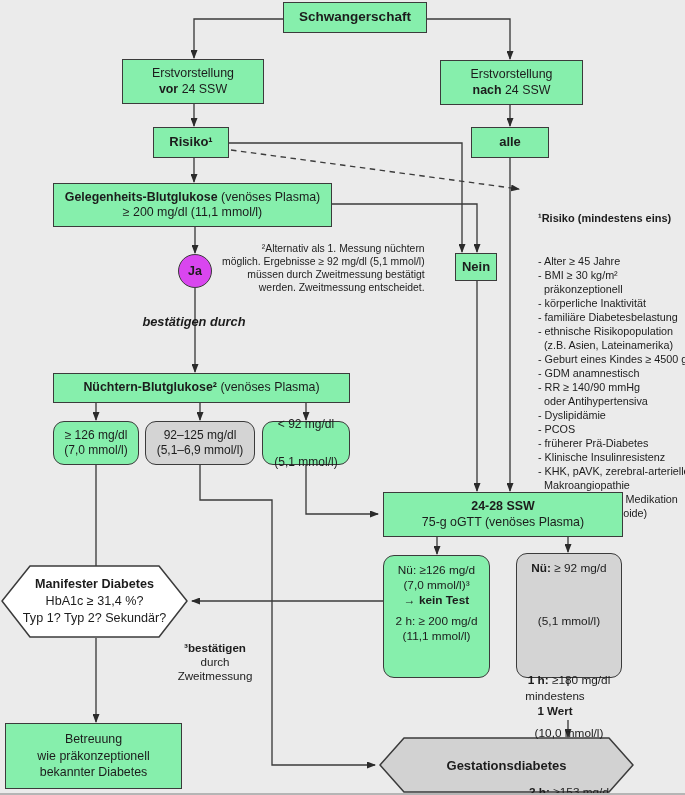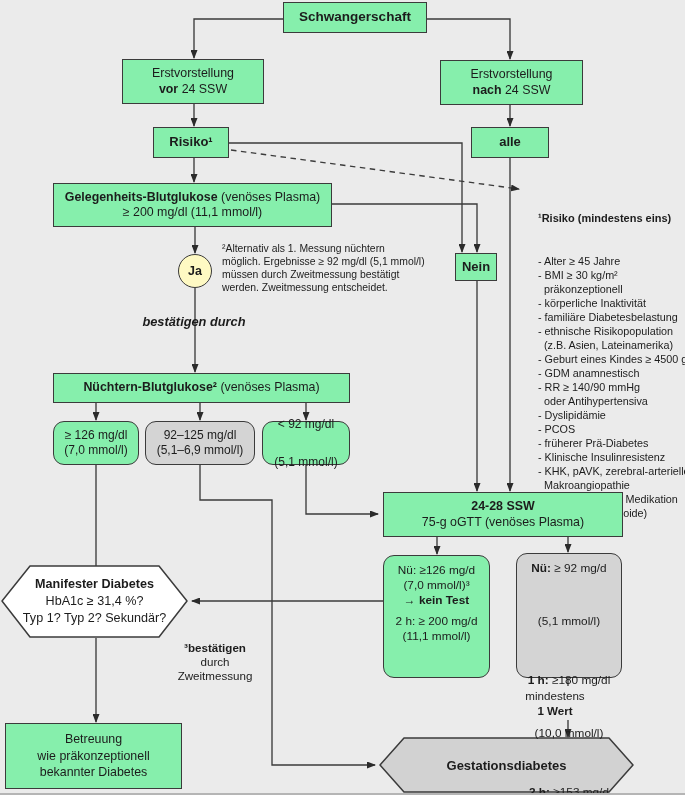--- a/index.html
+++ b/index.html
@@ -13,26 +13,26 @@
   .node{position:absolute; z-index:2; box-sizing:border-box;}
   .box{
     background:#86efac; border:1.4px solid #3b3b3b;
     display:flex; flex-direction:column; justify-content:center;
     text-align:center; font-size:12.4px; line-height:1.25;
   }
   .rounded{border-radius:11px;}
   .gray{background:#d4d4d4;}
   .bold{font-weight:bold;}
   .circle{
-    background:#fef9c3; border:1.4px solid #3b3b3b; border-radius:50%;
+    background:#d946ef; border:1.4px solid #3b3b3b; border-radius:50%;
     display:flex; align-items:center; justify-content:center;
     font-weight:bold; font-size:12.5px;
   }
   .freetext{background:transparent; text-align:center;}
-  .note{font-size:10.4px; line-height:13px; text-align:left; white-space:nowrap;}
+  .note{font-size:10.4px; line-height:13px; text-align:right; white-space:nowrap;}
   .risklist{font-size:10.8px; line-height:14px; white-space:pre; text-align:left;}
   .risklist .title{font-weight:bold; font-size:11px; margin-bottom:1px;}
   .resbox{font-size:11.8px; line-height:15px; padding-top:7px;}
   .grp{margin-top:6px;}
   .hexlabel{display:flex; flex-direction:column; justify-content:center; text-align:center;}
   .bottomrule{position:absolute; left:0; right:0; bottom:0; height:2px; background:#b5b5b5; z-index:3;}
 </style>
 </head>
 <body>
 

